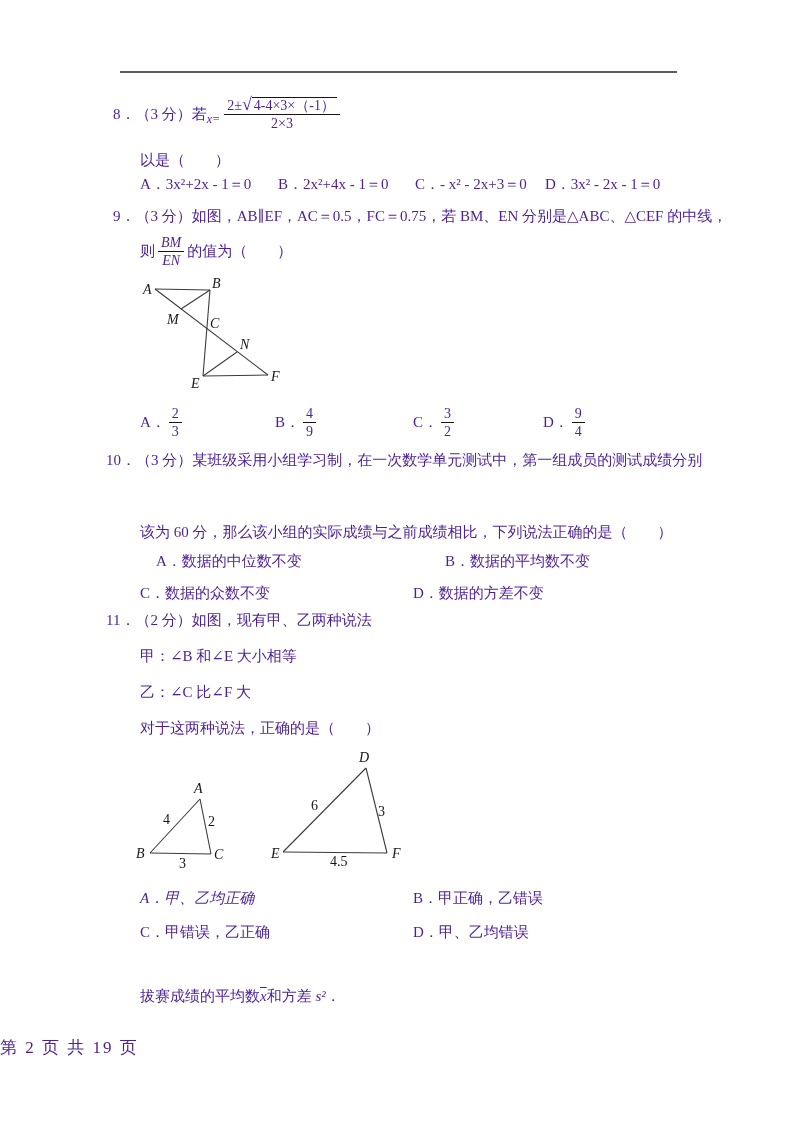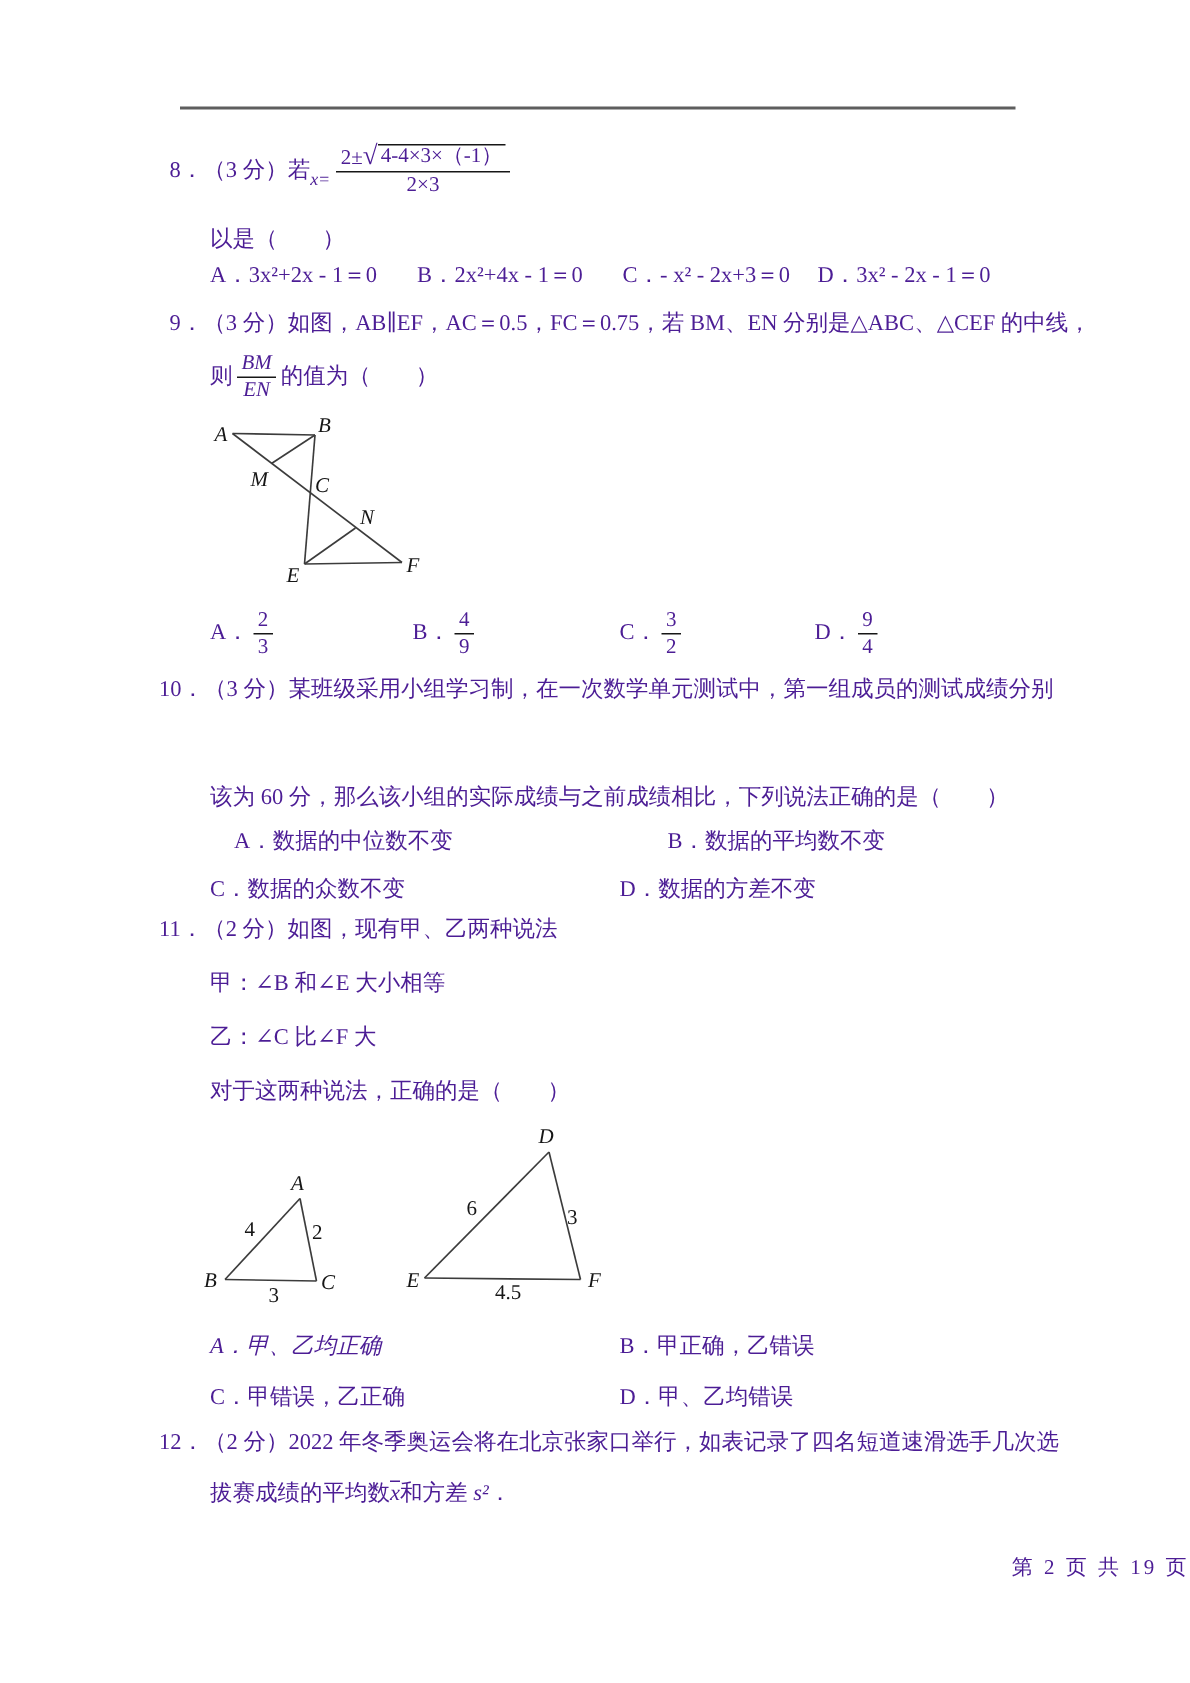--- a/index.html
+++ b/index.html
@@ -20,21 +20,21 @@
   .sqrt{display:inline-flex;align-items:flex-start;}
   .rad-sign{font-size:18px;line-height:15px;}
   .radicand{border-top:1.4px solid #161616;padding:0 2px;line-height:16px;}
   .xeq{font-size:12px;transform:translateY(5px);margin-right:1px;}
   .optrow{display:flex;align-items:center;font-size:15px;}
   .overline-x{text-decoration:overline;font-style:italic;}
   .ital{font-style:italic;}
   svg text{font-family:"Liberation Serif","DejaVu Serif",serif;font-size:14px;font-style:italic;fill:#161616;}
   svg text.num{font-style:normal;}
   svg line{stroke:#3c3c3c;stroke-width:1.1;}
-  .footer{position:absolute;left:0;top:1036px;width:100%;text-align:right;font-size:14px;letter-spacing:2px;}
+  .footer{position:absolute;left:0;top:1036px;width:100%;text-align:left;font-size:17px;letter-spacing:2px;}
 </style>
 </head>
 <body>
 
 <div class="page">
 
   <div class="rule"></div>
 
   <div class="abs mathline" style="left:113px;top:86px;height:56px;">
     <span>8．（3 分）若</span>
@@ -148,20 +148,19 @@
     <text class="num" x="45" y="64">6</text>
     <text class="num" x="112" y="70">3</text>
     <text class="num" x="64" y="120">4.5</text>
   </svg>
 
   <div class="abs" style="left:140px;top:888px;font-style:italic;">A．甲、乙均正确</div>
   <div class="abs" style="left:413px;top:888px;">B．甲正确，乙错误</div>
   <div class="abs" style="left:140px;top:922px;">C．甲错误，乙正确</div>
   <div class="abs" style="left:413px;top:922px;">D．甲、乙均错误</div>
 
-  <div class="abs" style="left:106px;top:952px;">12．（2 分）2022 年冬季奥运会将在北京张家口举行，如表记录了四名短道速滑选手几次选</div>
   <div class="abs" style="left:140px;top:986px;">
     <span>拔赛成绩的平均数</span><span class="overline-x">x</span><span>和方差 </span><span class="ital">s²</span><span>．</span>
   </div>
 
   <div class="footer">第 2 页 共 19 页</div>
 
 </div>
 
 </body></html>

